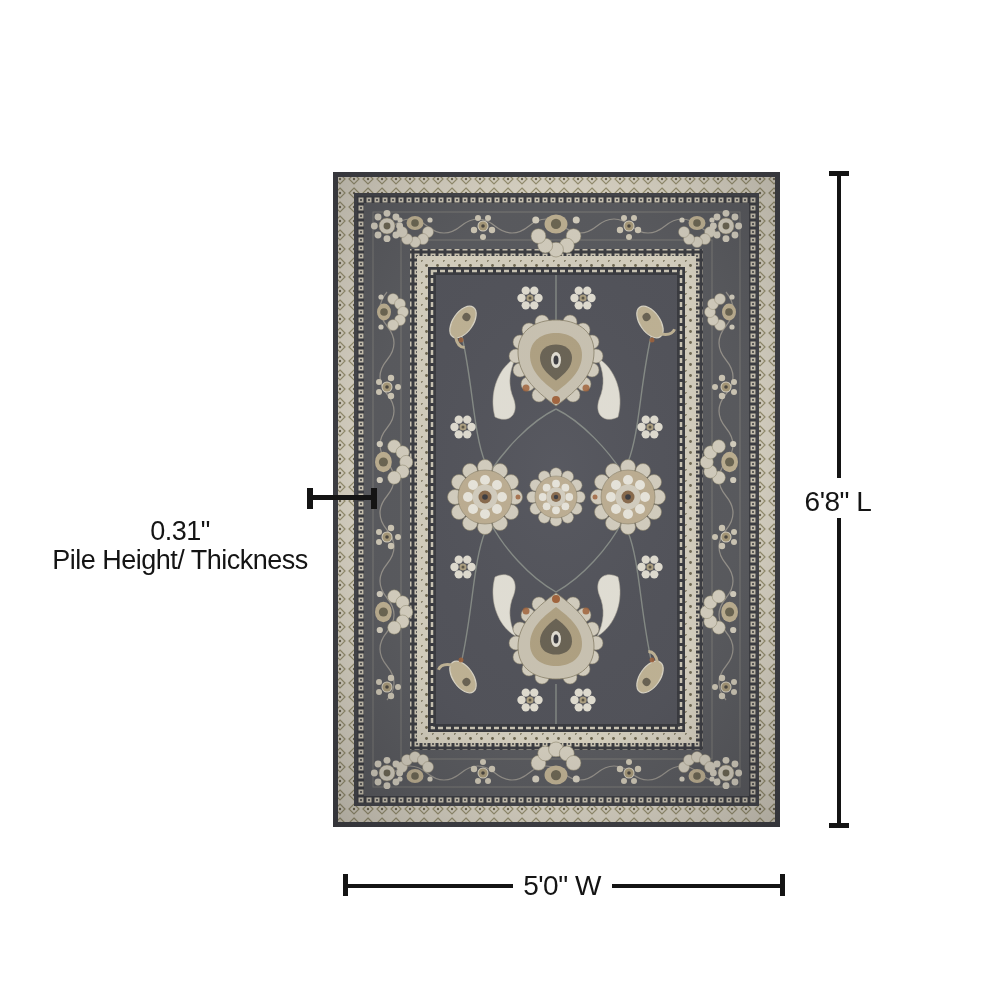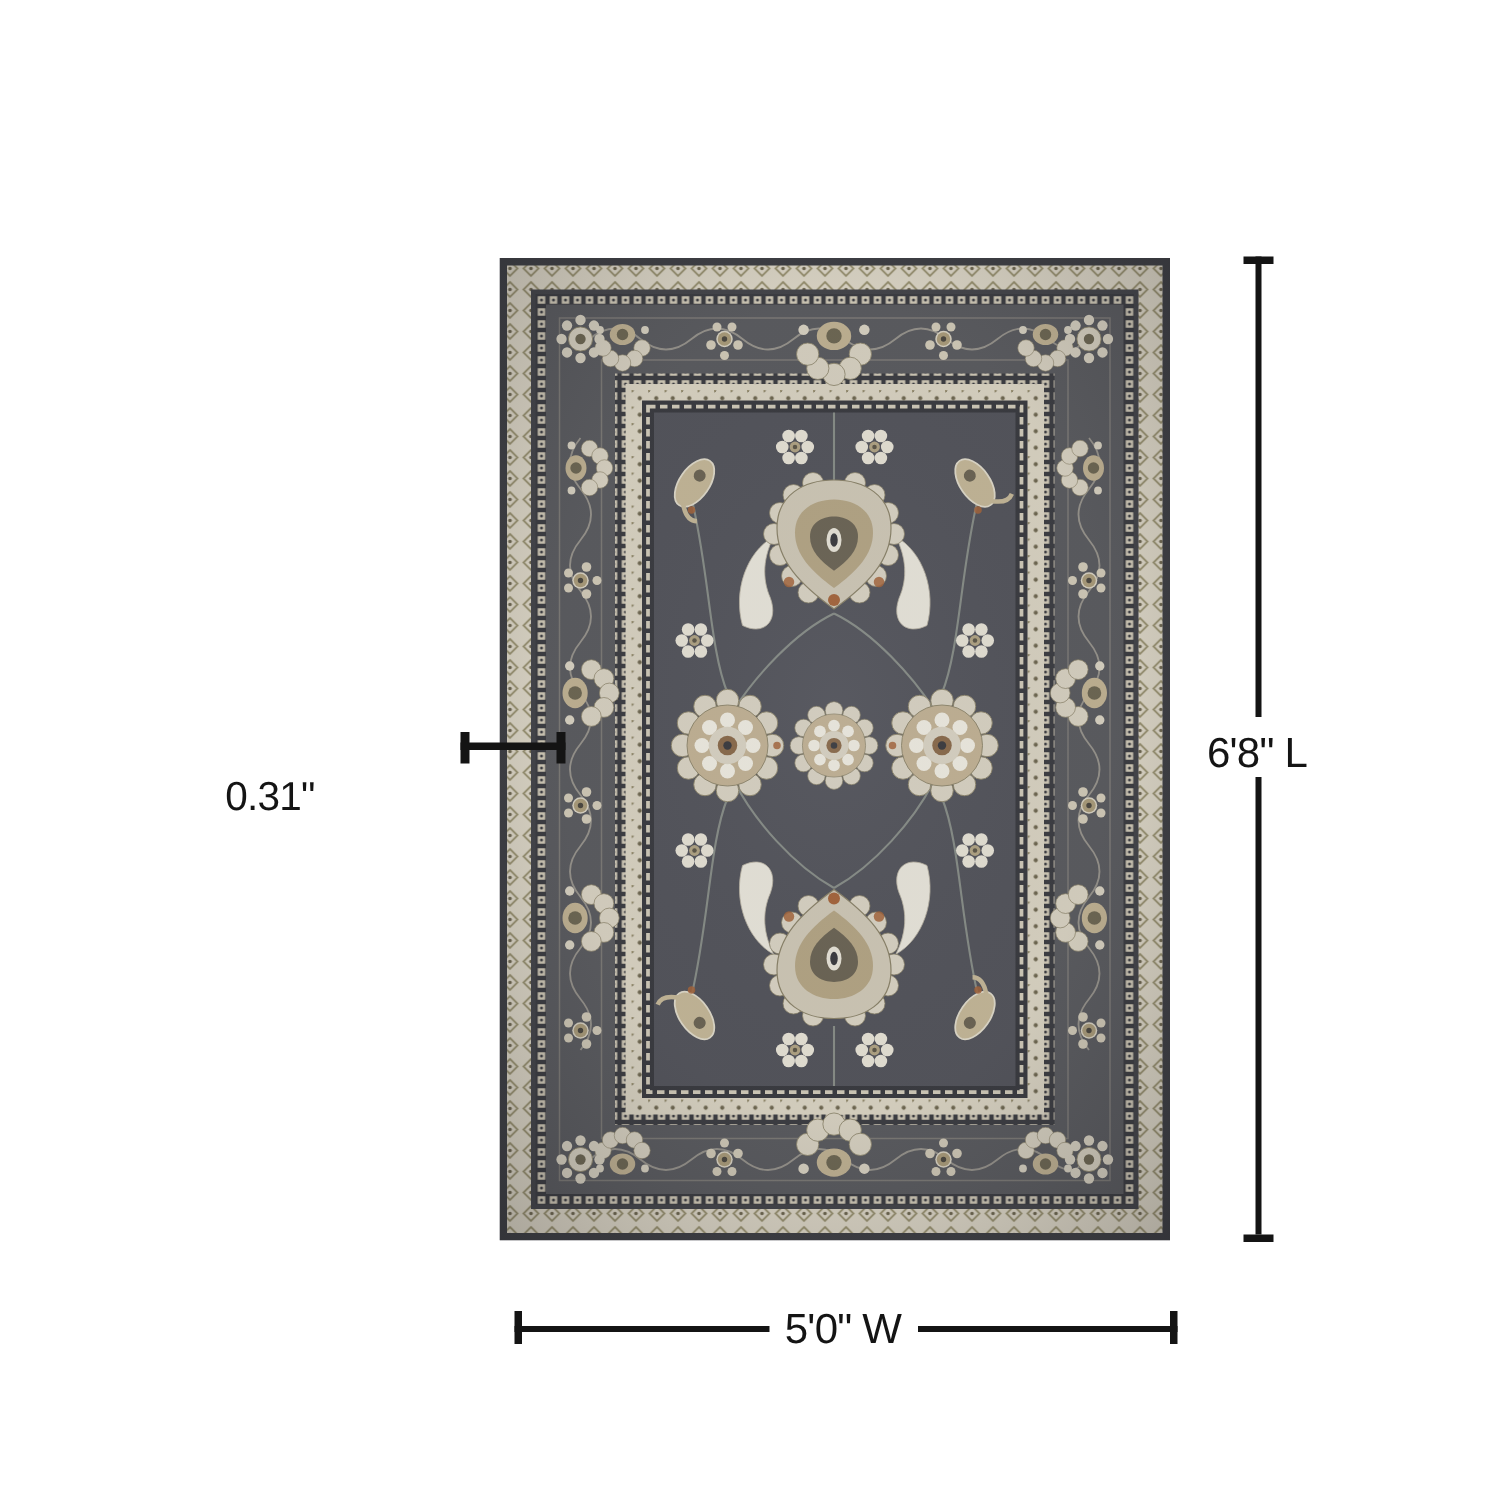--- a/index.html
+++ b/index.html
@@ -287,15 +287,16 @@
   <div class="dim" style="left:343px;top:884px;width:170px;height:4px;"></div>
   <div class="dim-label" style="left:512px;top:870px;width:100px;">5'0" W</div>
   <div class="dim" style="left:612px;top:884px;width:173px;height:4px;"></div>
   <div class="dim" style="left:780px;top:874px;width:5px;height:22px;"></div>
 
   <div class="dim" style="left:307px;top:488px;width:6px;height:21px;z-index:5;"></div>
   <div class="dim" style="left:307px;top:495px;width:70px;height:5px;z-index:5;"></div>
   <div class="dim" style="left:371px;top:488px;width:6px;height:21px;z-index:5;"></div>
   <div class="pile-text">
     <div>0.31"</div>
+    <div>Pile Height/ Thickness</div>
   </div>
 
 </div>
 
 </body></html>

